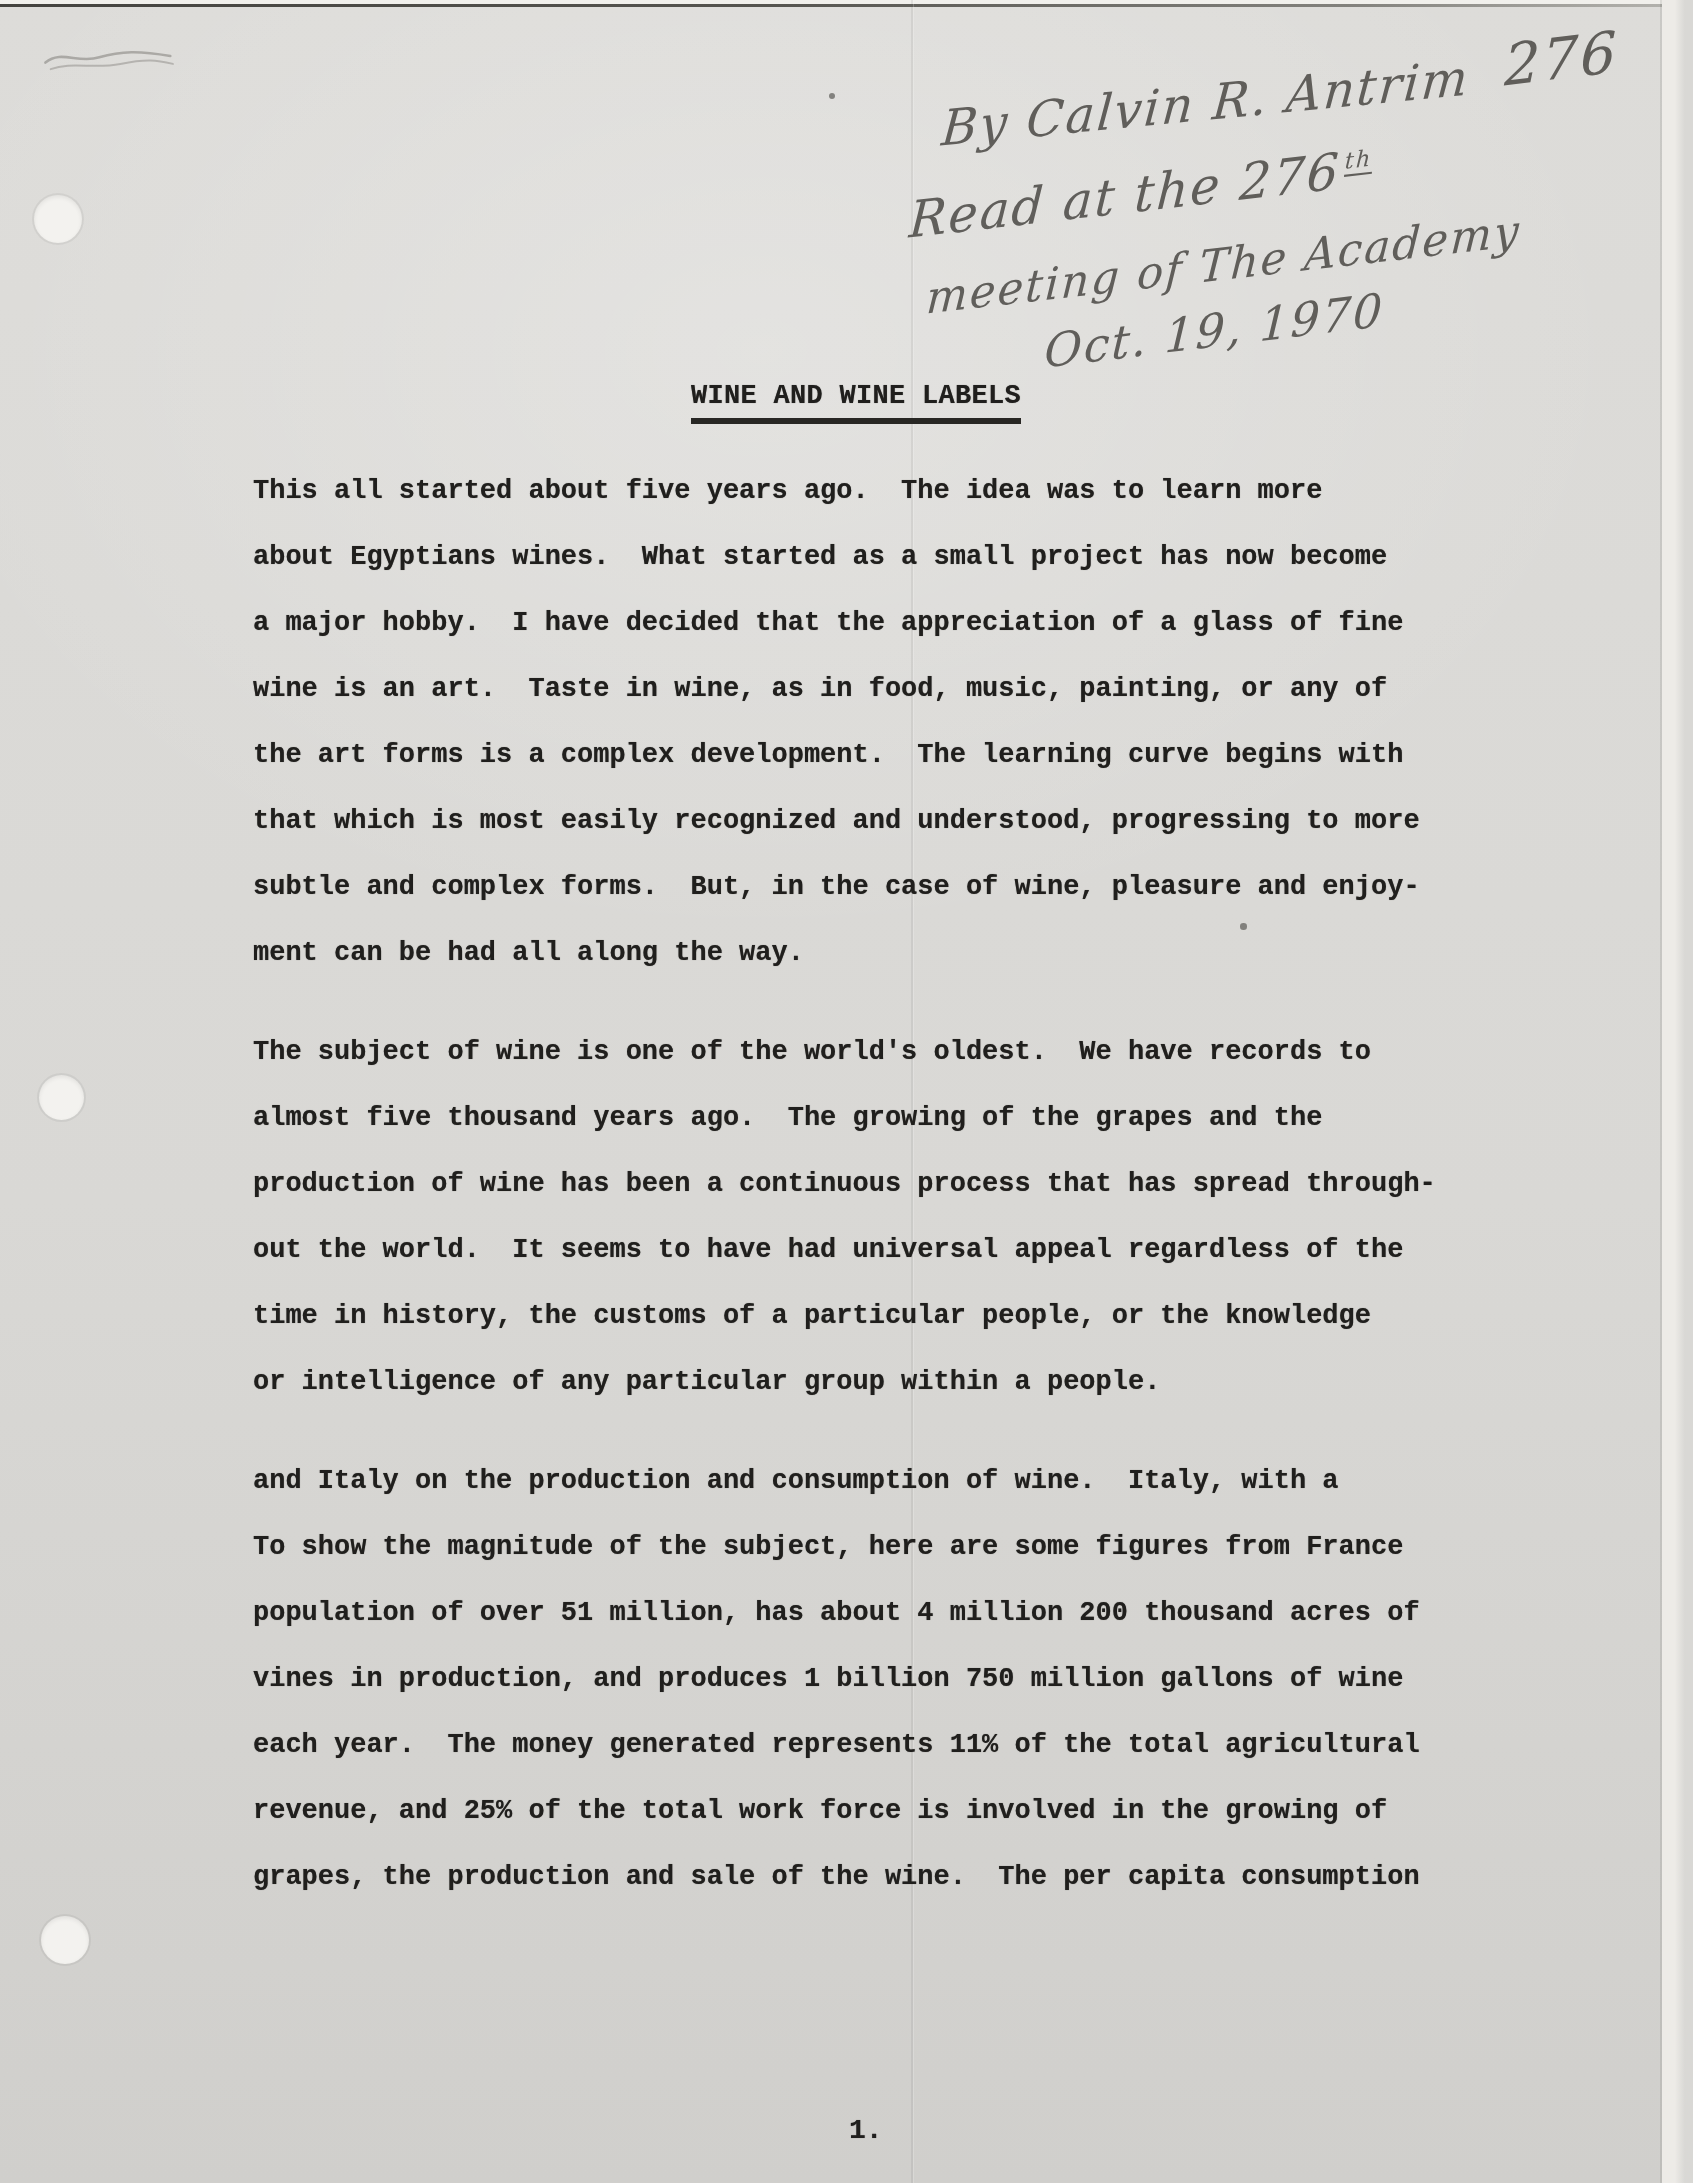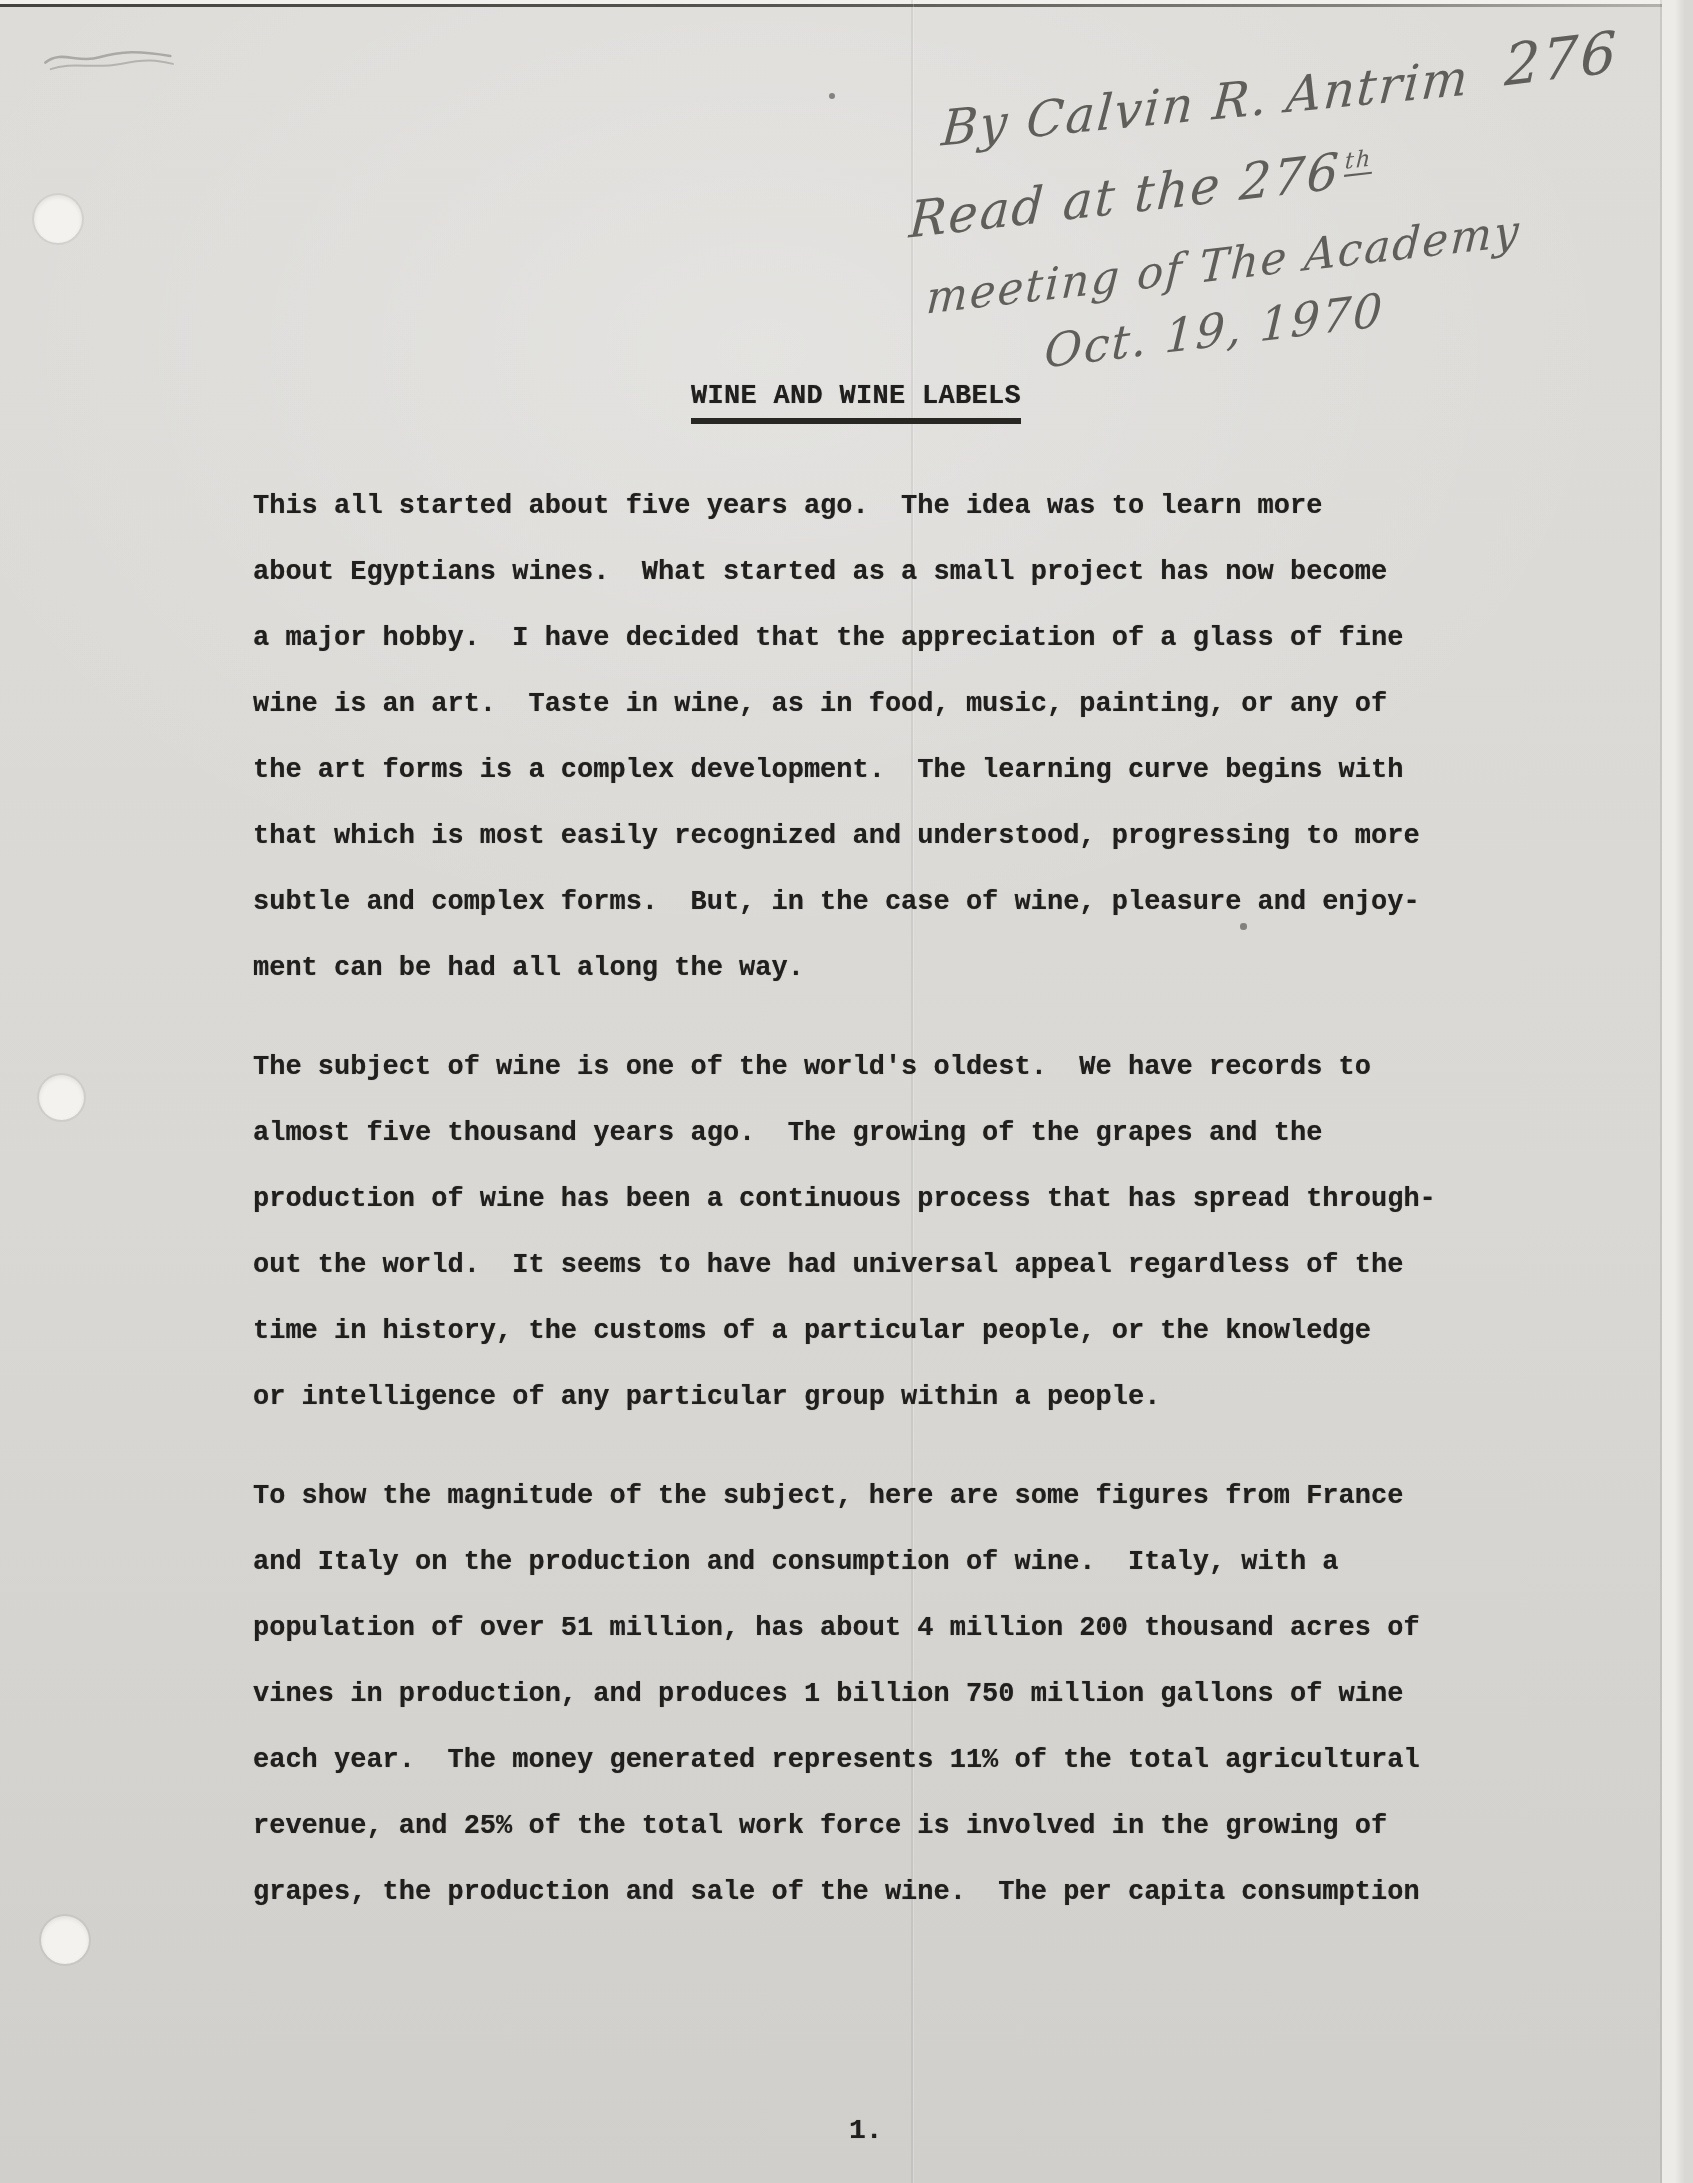--- a/index.html
+++ b/index.html
@@ -41,21 +41,21 @@
   .note-l2{left:911px;top:191px;font-size:50px;transform:rotate(-6.5deg) skewX(-10deg);}
   .note-l3{left:928px;top:272px;font-size:44px;transform:rotate(-6.5deg) skewX(-10deg);}
   .note-l4{left:1046px;top:324px;font-size:46px;transform:rotate(-7deg) skewX(-10deg);}
   .note-sup{font-size:0.45em;position:relative;top:-0.85em;margin-left:4px;
     border-bottom:2.7px double #565450;padding-bottom:1.3px;}
   
   .title{position:absolute;left:691px;top:381px;margin:0;
     font-size:27px;font-weight:700;color:#201f1d;letter-spacing:0.3px;
     padding-bottom:7px;border-bottom:6px solid #282724;white-space:pre;
     text-shadow:0 0 0.8px rgba(25,25,22,0.65);font-family:inherit;}
-  .body-text{position:absolute;left:253px;top:473px;color:#201f1d;
+  .body-text{position:absolute;left:253px;top:458px;color:#201f1d;
     font-size:27px;font-weight:700;line-height:66px;
     text-shadow:0 0 0.8px rgba(25,25,22,0.6);}
   .para + .para{margin-top:33px;font-family:Liberation Mono, monospace;}
   .tline{white-space:pre;}
   .page-number{position:absolute;left:849px;top:2115px;color:#201f1d;
     font-size:28px;font-weight:700;text-shadow:0 0 0.8px rgba(25,25,22,0.6);white-space:pre;}
 </style>
 </head>
 <body>
 
@@ -100,22 +100,22 @@
       </div>
       <div class="para">
         <div class="tline">The subject of wine is one of the world's oldest.  We have records to</div>
         <div class="tline">almost five thousand years ago.  The growing of the grapes and the</div>
         <div class="tline">production of wine has been a continuous process that has spread through-</div>
         <div class="tline">out the world.  It seems to have had universal appeal regardless of the</div>
         <div class="tline">time in history, the customs of a particular people, or the knowledge</div>
         <div class="tline">or intelligence of any particular group within a people.</div>
       </div>
       <div class="para">
+        <div class="tline">and Italy on the production and consumption of wine.  Italy, with a</div>
         <div class="tline">To show the magnitude of the subject, here are some figures from France</div>
-        <div class="tline">and Italy on the production and consumption of wine.  Italy, with a</div>
         <div class="tline">population of over 51 million, has about 4 million 200 thousand acres of</div>
         <div class="tline">vines in production, and produces 1 billion 750 million gallons of wine</div>
         <div class="tline">each year.  The money generated represents 11% of the total agricultural</div>
         <div class="tline">revenue, and 25% of the total work force is involved in the growing of</div>
         <div class="tline">grapes, the production and sale of the wine.  The per capita consumption</div>
       </div>
     </div>
 
   <div class="page-number">1.</div>
 </div>

